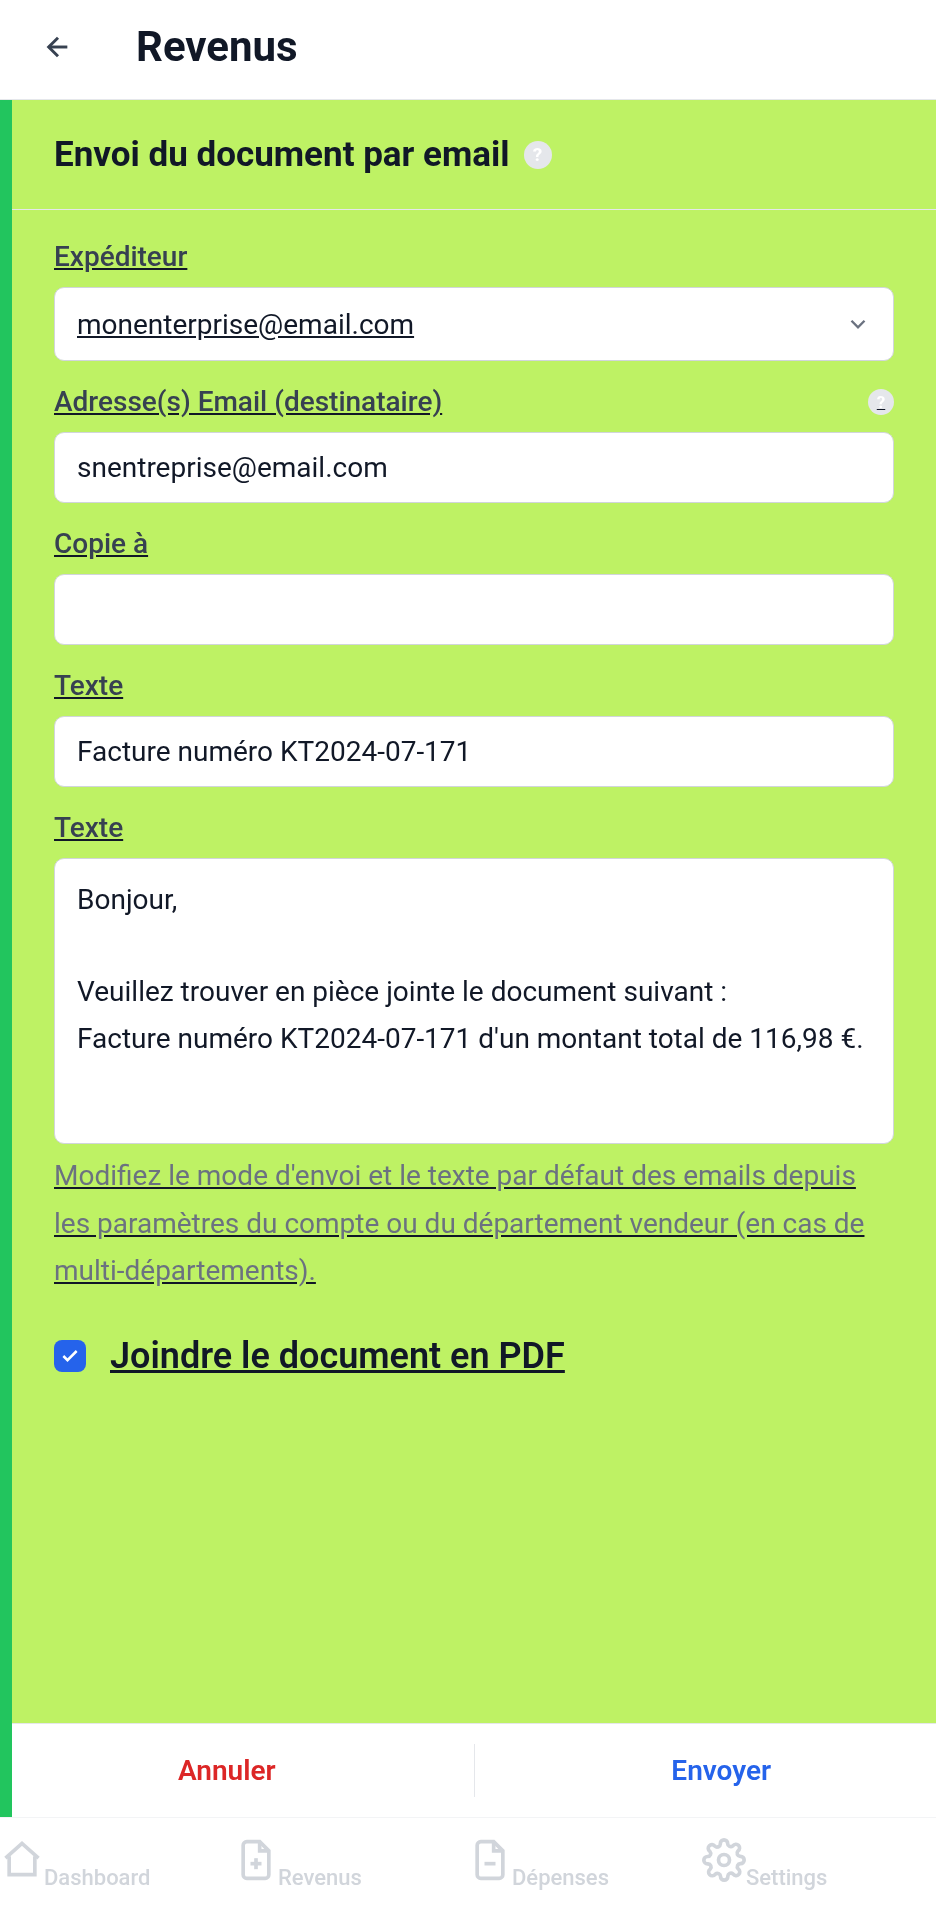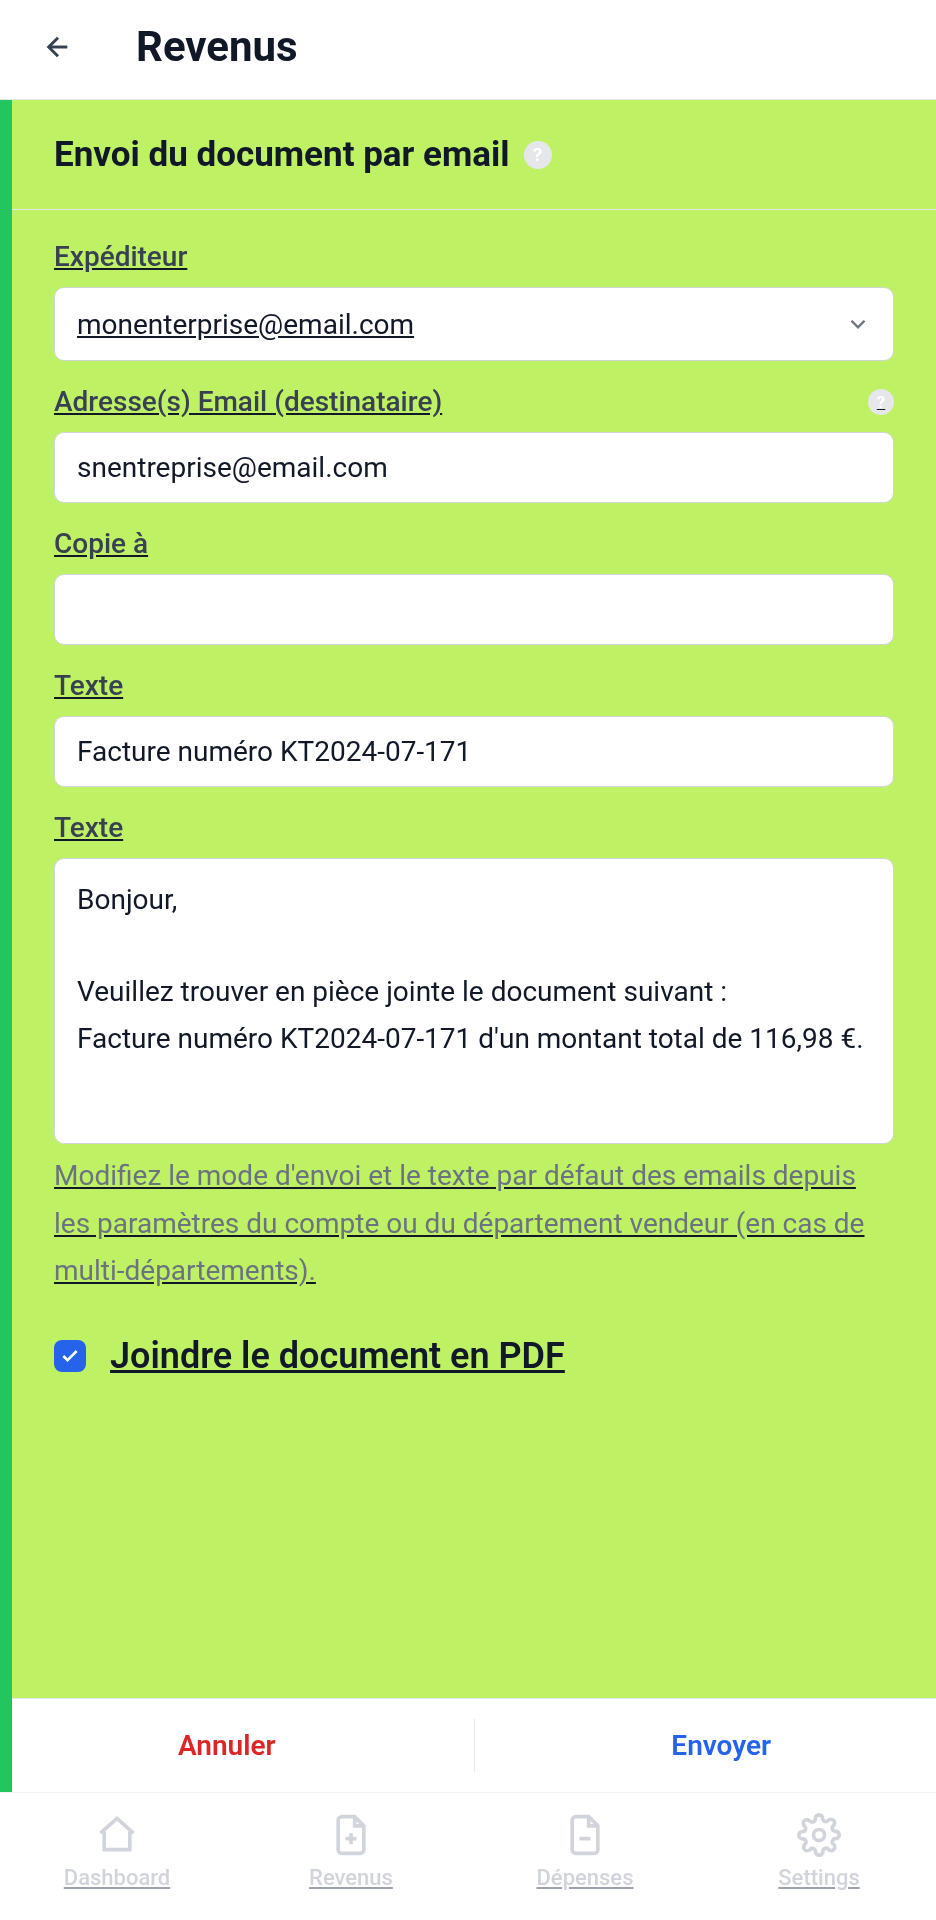--- a/index.html
+++ b/index.html
@@ -45,21 +45,21 @@
 .checkbox svg { width: 20px; height: 20px; stroke: #fff; stroke-width: 3; fill: none; }
 .check-label { font-size: 36px; font-weight: 600; color: #111827; }
 
 .actions { display: flex; background: #fff; border-top: 1px solid #e5e7eb; gap: 32px; }
 .action-btn { flex: 1; text-align: center; padding: 30px 0; font-size: 28px; font-weight: 600; cursor: pointer; }
 .action-btn.cancel { color: #dc2626; }
 .action-btn.submit { color: #2563eb; }
 .action-sep { width: 1px; background: #e5e7eb; margin: 20px 0; }
 
 .bottom-nav { display: flex; border-top: 1px solid #f3f4f6; background: #fff; padding: 20px 0 30px 0; }
-.nav-item { flex: 1; display: flex; flex-direction: column; align-items: center; color: #9ca3af; cursor: pointer; text-decoration: underline; }
+.nav-item { flex: 1; display: flex; flex-direction: row; align-items: flex-end; color: #9ca3af; cursor: pointer; }
 .nav-item .icon { width: 44px; height: 44px; margin-bottom: 8px; }
 .nav-item .icon svg { width: 100%; height: 100%; stroke: #d1d5db; stroke-width: 2; fill: none; }
 .nav-item .label { font-size: 22px; color: #d1d5db; font-weight: 500; }
 </style>
 </head>
 <body>
 
 <div class="screen">
   <div class="header">
     <div class="back-btn">

